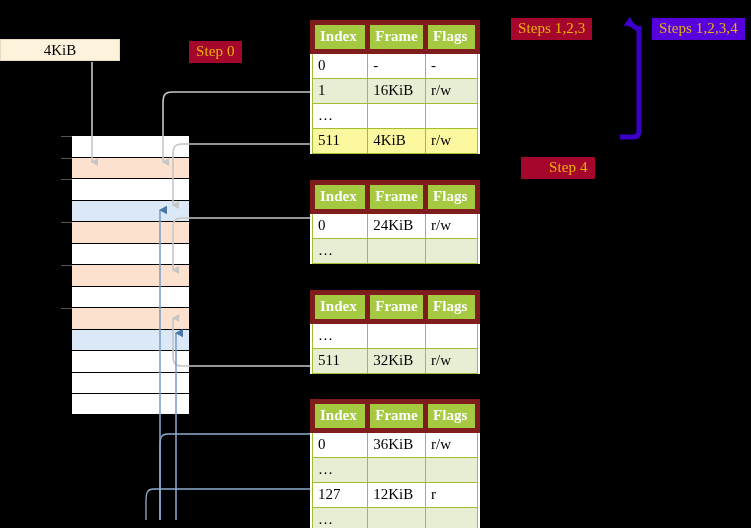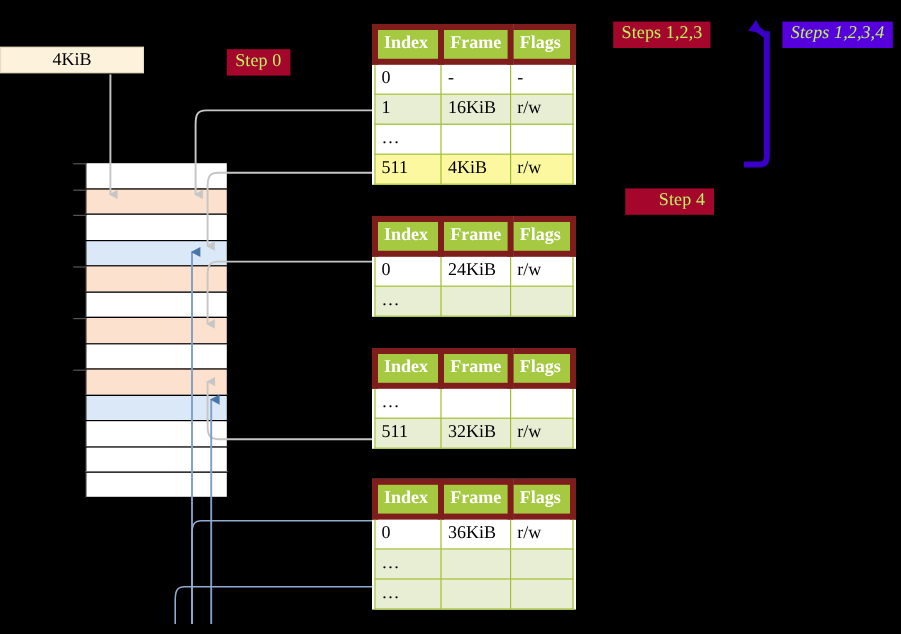--- a/index.html
+++ b/index.html
@@ -12,21 +12,21 @@
   }
   #stage {
     position: relative;
     width: 751px; height: 528px;
     background: #000;
   }
 
   
   .badge {
     position: absolute;
-    color: #bef264;
+    color: #eab308;
     font-family: "Liberation Serif", serif;
     font-size: 15px;
     line-height: 19px;
     padding: 1px 7px 2px 7px;
     white-space: nowrap;
     letter-spacing: 0.1px;
   }
 
   
   .size-label {
@@ -230,33 +230,38 @@
           <tr class="plain">
             <td class="c0">0</td>
             <td class="c1">36KiB</td>
             <td class="c2">r/w</td>
           </tr>
           <tr class="alt">
             <td class="c0">…</td>
             <td class="c1"></td>
             <td class="c2"></td>
           </tr>
+          <tr class="plain">
+            <td class="c0">127</td>
+            <td class="c1">12KiB</td>
+            <td class="c2">r</td>
+          </tr>
           <tr class="alt">
             <td class="c0">…</td>
             <td class="c1"></td>
             <td class="c2"></td>
           </tr>
         </tbody>
       </table>
     </div>
 
   <div id="badges">
       <div class="badge" style="left: 189px; top: 41px; background: rgb(164, 6, 44);"><span>Step 0</span></div>
       <div class="badge" style="left: 511px; top: 18px; background: rgb(164, 6, 44);"><span>Steps 1,2,3</span></div>
-      <div class="badge" style="left: 652px; top: 18px; background: rgb(85, 0, 221); font-style: italic;"><span>Steps 1,2,3,4</span></div>
+      <div class="badge" style="left: 652px; top: 18px; background: rgb(85, 0, 221);"><span>Steps 1,2,3,4</span></div>
       <div class="badge" style="left: 521px; top: 157px; background: rgb(164, 6, 44); padding-left: 28px;"><span>Step 4</span></div>
     </div>
 
   <svg class="layer" viewBox="0 0 751 528">
     <defs>
       <marker id="ghead" markerWidth="9" markerHeight="9" refX="4.5" refY="7.2" orient="auto" markerUnits="userSpaceOnUse">
         <path d="M0.6,1.2 L4.5,8.4 L8.4,1.2 Z" fill="#c6c6c6"></path>
       </marker>
       <marker id="ghead-up" markerWidth="9" markerHeight="9" refX="4.5" refY="1.8" orient="auto" markerUnits="userSpaceOnUse">
         <path d="M0.6,8 L4.5,0.8 L8.4,8 Z" fill="#c6c6c6"></path>

